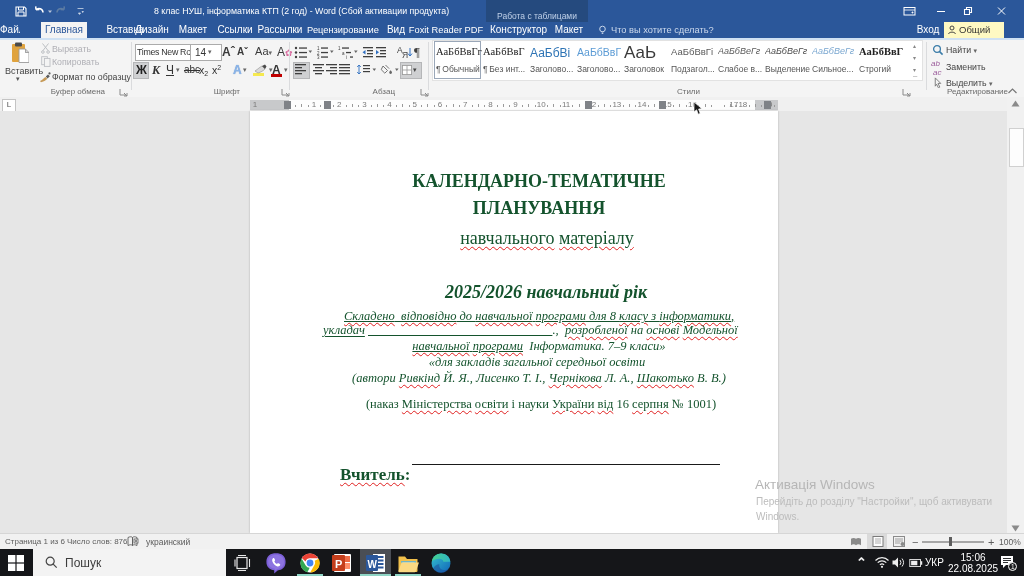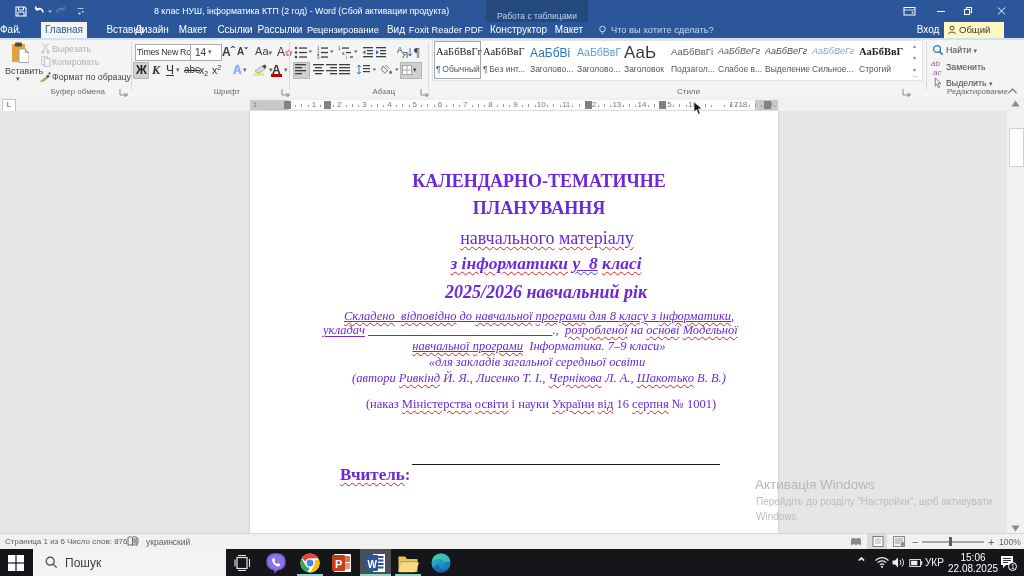--- a/index.html
+++ b/index.html
@@ -24,21 +24,21 @@
 .stylab{position:absolute;top:26px;width:46px;font-size:8.5px;color:#555;white-space:nowrap;overflow:hidden;}
 
 #rulerrow{left:0;top:97px;width:1024px;height:14px;background:#f0f0f0;}
 #ruler{position:absolute;left:250px;top:3px;width:528px;height:10px;background:#c8c9cb;}
 #rulerwhite{position:absolute;left:39px;top:0;width:466px;height:10px;background:#fdfdfd;}
 .rnum{position:absolute;top:0px;font-size:8px;color:#7a7a7a;line-height:10px;}
 #tabsel{position:absolute;left:2px;top:2px;width:12px;height:11px;background:#fff;border:1px solid #c4c4c4;font-size:8px;color:#555;line-height:10px;text-align:center;}
 
 #docarea{left:0;top:111px;width:1024px;height:422px;background:#e6e6e6;}
 #page{position:absolute;left:250px;top:0px;width:528px;height:422px;background:#fff;box-shadow:0 0 2px rgba(0,0,0,.25);}
-.dline{position:absolute;white-space:pre;font-family:"Liberation Serif",serif;color:#6d28d9;}
+.dline{position:absolute;white-space:pre;font-family:"Liberation Serif",serif;color:#14532d;}
 .ctr{transform:translateX(-50%);}
 .rsq{text-decoration:underline wavy #e02020 1px;text-underline-offset:2px;}
 .bsq{text-decoration:underline wavy #3b55d8 1px;text-underline-offset:2px;}
 
 #scroll{left:1007px;top:97px;width:17px;height:436px;background:#f1f1f1;}
 
 #statusbar{left:0;top:533px;width:1024px;height:16px;background:#f1f1f1;border-top:1px solid #d6d6d6;font-size:8.5px;color:#5d5d5d;}
 
 #taskbar{left:0;top:549px;width:1024px;height:27px;background:#151619;}
 #search{position:absolute;left:33px;top:0;width:193px;height:27px;background:#f3f3f3;color:#333;}
@@ -399,21 +399,20 @@
           <span style="position:absolute;left:409px;top:1px;width:7px;height:8px;background:#7f8287;"></span>
           <span style="position:absolute;left:514px;top:1px;width:7px;height:8px;background:#7f8287;"></span>
         </div>
       </div>
   </div>
   <div class="abs" id="docarea">
     <div id="page"></div>
     <div class="dline ctr" style="left:539px;top:60px;font-size:18px;font-weight:bold;">КАЛЕНДАРНО-ТЕМАТИЧНЕ</div>
     <div class="dline ctr" style="left:539px;top:87px;font-size:18px;font-weight:bold;">ПЛАНУВАННЯ</div>
     <div class="dline ctr" style="left:547px;top:117px;font-size:18px;"><span class="rsq">навчального</span> <span class="rsq">матеріалу</span></div>
-    <div class="dline ctr" style="left:546px;top:142px;font-size:17.5px;font-weight:bold;font-style:italic;"><span class="rsq">з інформатики</span> <span style="text-decoration:underline;"><span class="bsq">у&nbsp;&nbsp;8</span></span> <span class="rsq">класі</span></div>
     <div class="dline ctr" style="left:546px;top:171px;font-size:18px;font-weight:bold;font-style:italic;">2025/2026 навчальний рік</div>
     <div class="dline" style="left:344px;top:198px;font-size:12.5px;font-style:italic;"><span style="text-decoration:underline;"><span class="rsq">Складено</span>&nbsp; <span class="rsq">відповідно</span> до <span class="rsq">навчальної</span> <span class="rsq">програми</span> для 8 <span class="rsq">класу</span> з <span class="rsq">інформатики</span>,</span></div>
     <div class="dline" style="left:323px;top:212px;font-size:12.5px;font-style:italic;"><span class="rsq" style="text-decoration:underline;">укладач</span> <span style="text-decoration:underline;">&nbsp;&nbsp;&nbsp;&nbsp;&nbsp;&nbsp;&nbsp;&nbsp;&nbsp;&nbsp;&nbsp;&nbsp;&nbsp;&nbsp;&nbsp;&nbsp;&nbsp;&nbsp;&nbsp;&nbsp;&nbsp;&nbsp;&nbsp;&nbsp;&nbsp;&nbsp;&nbsp;&nbsp;&nbsp;&nbsp;&nbsp;&nbsp;&nbsp;&nbsp;&nbsp;&nbsp;&nbsp;&nbsp;&nbsp;&nbsp;&nbsp;&nbsp;&nbsp;&nbsp;&nbsp;&nbsp;&nbsp;&nbsp;&nbsp;&nbsp;&nbsp;&nbsp;&nbsp;&nbsp;&nbsp;&nbsp;&nbsp;&nbsp;&nbsp;</span>.,&nbsp; <span class="rsq">розробленої</span> на <span class="rsq">основі</span> <span class="rsq">Модельної</span></div>
     <div class="dline ctr" style="left:539px;top:228px;font-size:12.5px;font-style:italic;"><span style="text-decoration:underline;"><span class="rsq">навчальної</span> <span class="rsq">програми</span></span>&nbsp; Інформатика. 7–9 класи»</div>
     <div class="dline ctr" style="left:537px;top:244px;font-size:12.5px;font-style:italic;">«для закладів загальної середньої освіти</div>
     <div class="dline ctr" style="left:539px;top:260px;font-size:12.5px;font-style:italic;">(автори <span class="rsq">Ривкінд</span> Й. Я., Лисенко Т. І., <span class="rsq">Чернікова</span> Л. А., <span class="rsq">Шакотько</span> В. В.)</div>
     <div class="dline ctr" style="left:541px;top:286px;font-size:12.5px;">(наказ <span class="rsq">Міністерства</span> <span class="rsq">освіти</span> і науки <span class="rsq">України</span> <span class="rsq">від</span> 16 <span class="rsq">серпня</span> № 1001)</div>
     <div class="dline" style="left:340px;top:334px;font-size:17px;font-weight:bold;margin-top:20px;"><span class="rsq">Вчитель</span>:</div>
     <div class="abs" style="left:412px;top:353px;width:308px;height:1px;background:#1a1a1a;"></div>
   </div>

